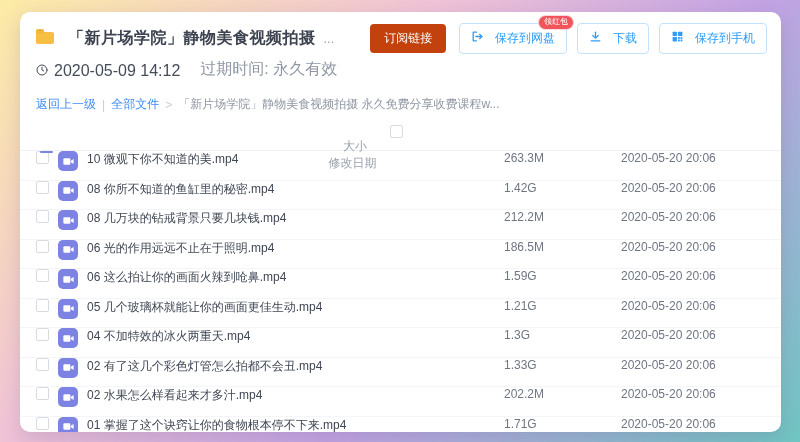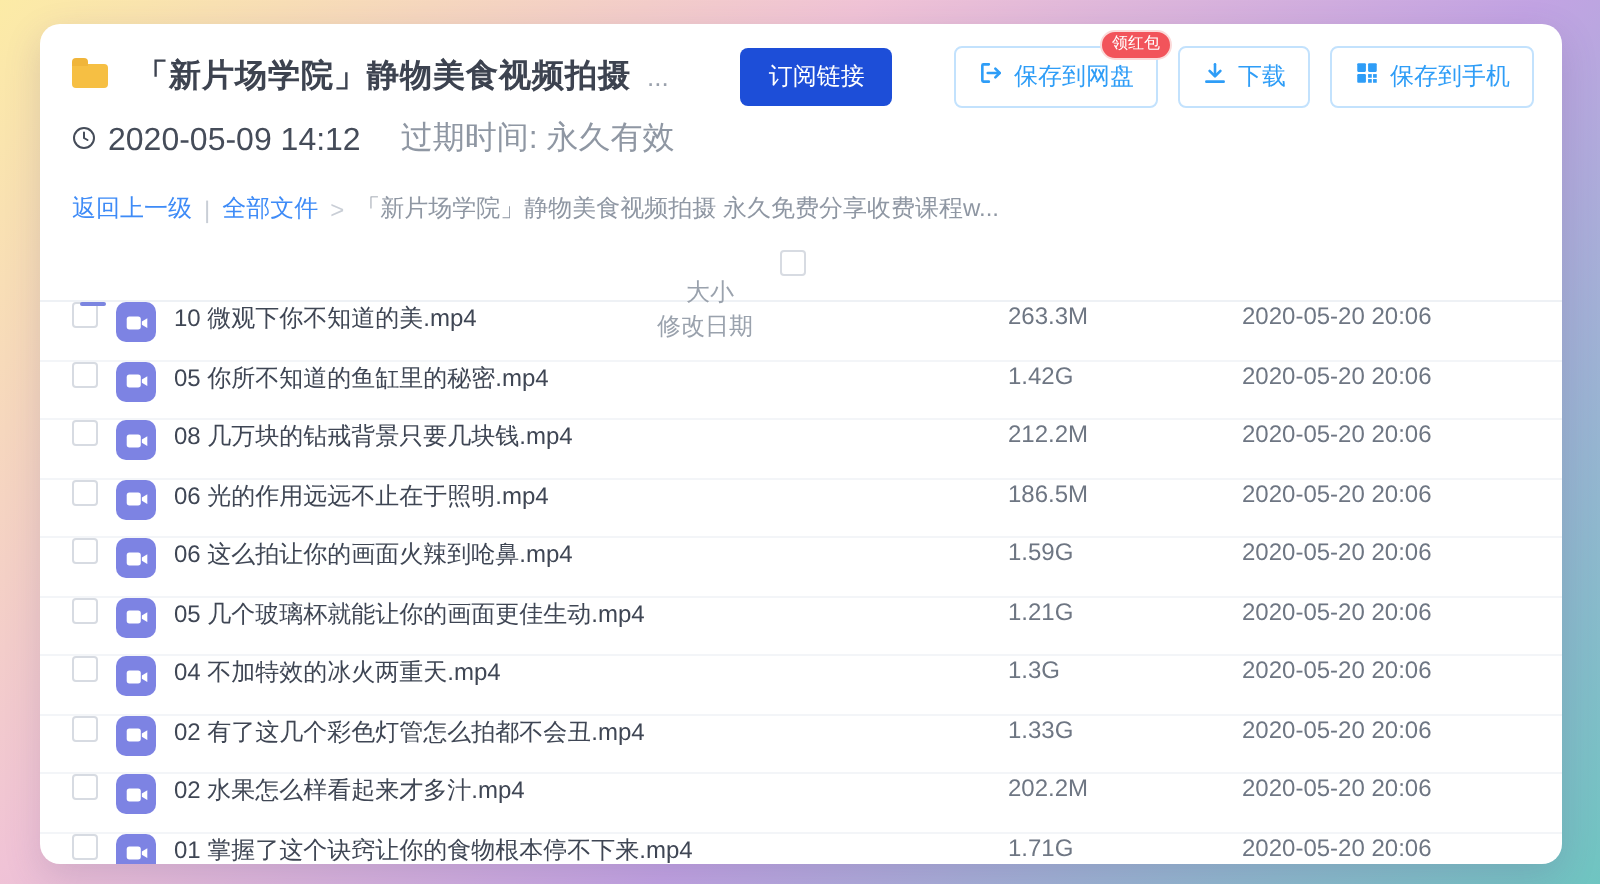--- a/index.html
+++ b/index.html
@@ -16,26 +16,26 @@
     overflow:hidden;
   }
   
   .card-head { display:flex; align-items:center; padding:11px 14px 0 16px; height:41px; }
   .folder-icon { position:relative; width:18px; height:12px; background:#f6bf43; border-radius:1px 2px 2px 2px; margin-right:14px; flex:none; }
   .folder-icon::before { content:""; position:absolute; top:-3px; left:0; width:8px; height:4px; background:#f0b53a; border-radius:2px 2px 0 0; }
   .share-title { font-size:16px; font-weight:bold; color:#3d4350; letter-spacing:.5px; }
   .title-dots { font-size:13px; color:#9aa1ac; margin-left:8px; }
   .btn-primary {
     margin-left:36px; border:none; cursor:pointer;
-    background:#1d4ed8; color:#fff; font-size:12px;
+    background:#c2410c; color:#fff; font-size:12px;
     padding:6px 14px; border-radius:4px; font-family:inherit;
   }
   .head-actions { margin-left:auto; display:flex; gap:10px; }
   .btn-outline {
-    position:relative; display:flex; align-items:center; gap:5px; cursor:pointer;
+    position:relative; display:flex; align-items:center; gap:11px; cursor:pointer;
     background:#fff; border:1px solid #c3e2fd; color:#2e9df7;
     font-size:12px; padding:6px 11px; border-radius:4px; font-family:inherit;
   }
   .btn-outline svg { flex:none; }
   .badge {
     position:absolute; top:-9px; right:-8px;
     background:#f2545b; color:#fff; font-size:8px; line-height:1;
     padding:2px 5px 3px; border-radius:8px; border:1px solid #fbdada;
     white-space:nowrap;
   }
@@ -173,21 +173,21 @@
   </div>
 
   <div class="file-row">
     <span class="checkbox"></span>
     <span class="file-icon">
       <svg width="13" height="13" viewBox="0 0 24 24" fill="#ffffff">
             <rect x="2.5" y="6" width="13" height="12" rx="2.5"></rect>
             <path d="M16.5 10.5l5-3v9l-5-3z"></path>
           </svg>
     </span>
-    <span class="col-name">05 你所不知道的鱼缸里的秘密.mp4</span>
+    <span class="col-name">08 你所不知道的鱼缸里的秘密.mp4</span>
     <span class="col-size">1.42G</span>
     <span class="col-date">2020-05-20 20:06</span>
   </div>
 
   <div class="file-row">
     <span class="checkbox"></span>
     <span class="file-icon">
       <svg width="13" height="13" viewBox="0 0 24 24" fill="#ffffff">
             <rect x="2.5" y="6" width="13" height="12" rx="2.5"></rect>
             <path d="M16.5 10.5l5-3v9l-5-3z"></path>

